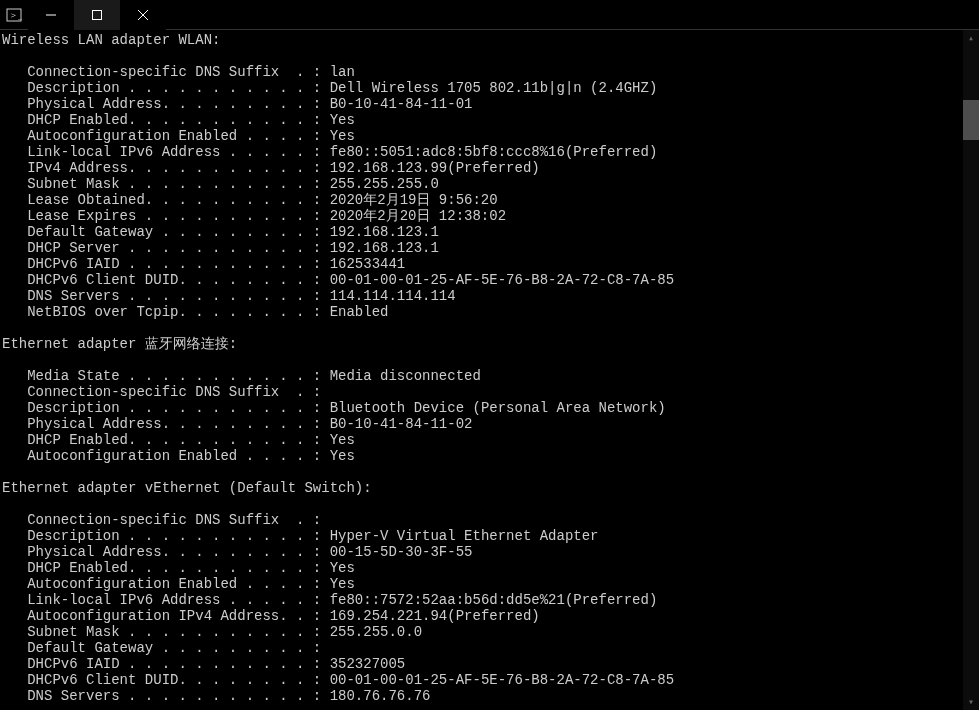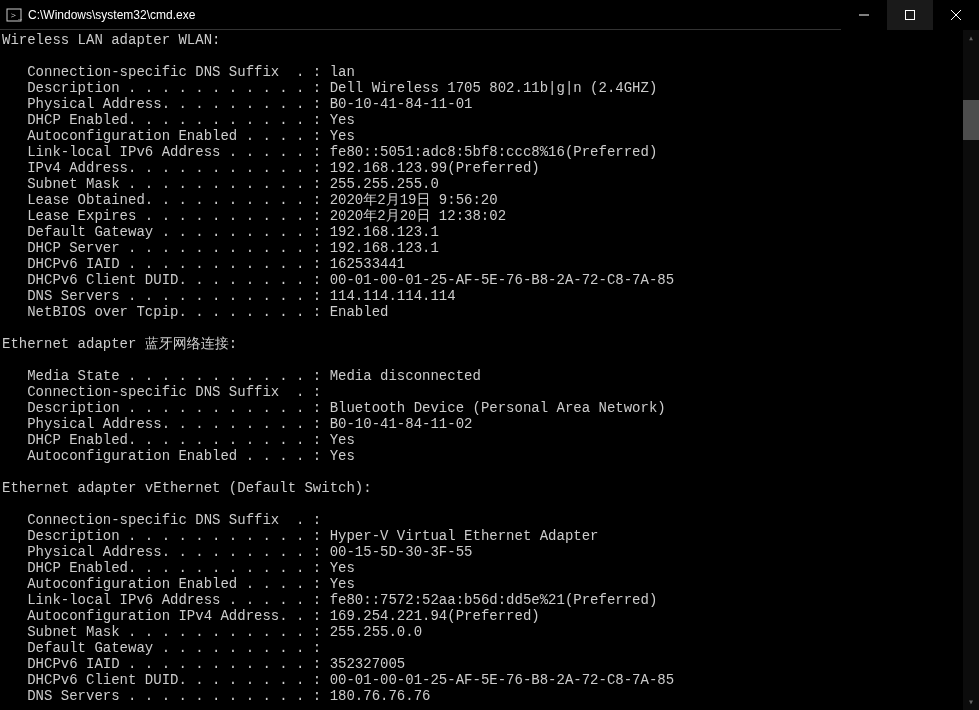--- a/index.html
+++ b/index.html
@@ -93,21 +93,20 @@
 </head>
 <body>
 
 <div class="titlebar">
   <span class="titlebar-icon">
     <svg viewBox="0 0 16 16">
         <rect x="1" y="2" width="14" height="12" fill="#000" stroke="#ccc" stroke-width="1"></rect>
         <text x="3" y="11" font-size="9" fill="#ccc" font-family="monospace">＞_</text>
       </svg>
   </span>
-  <span class="titlebar-title">C:\Windows\system32\cmd.exe</span>
   <div class="titlebar-controls">
     <div class="titlebar-btn minimize">
       <svg viewBox="0 0 10 10">
           <line x1="0" y1="5" x2="10" y2="5" stroke="#fff" stroke-width="1"></line>
         </svg>
     </div>
     <div class="titlebar-btn maximize">
       <svg viewBox="0 0 10 10">
           <rect x="0.5" y="0.5" width="9" height="9" fill="none" stroke="#fff" stroke-width="1"></rect>
         </svg>

